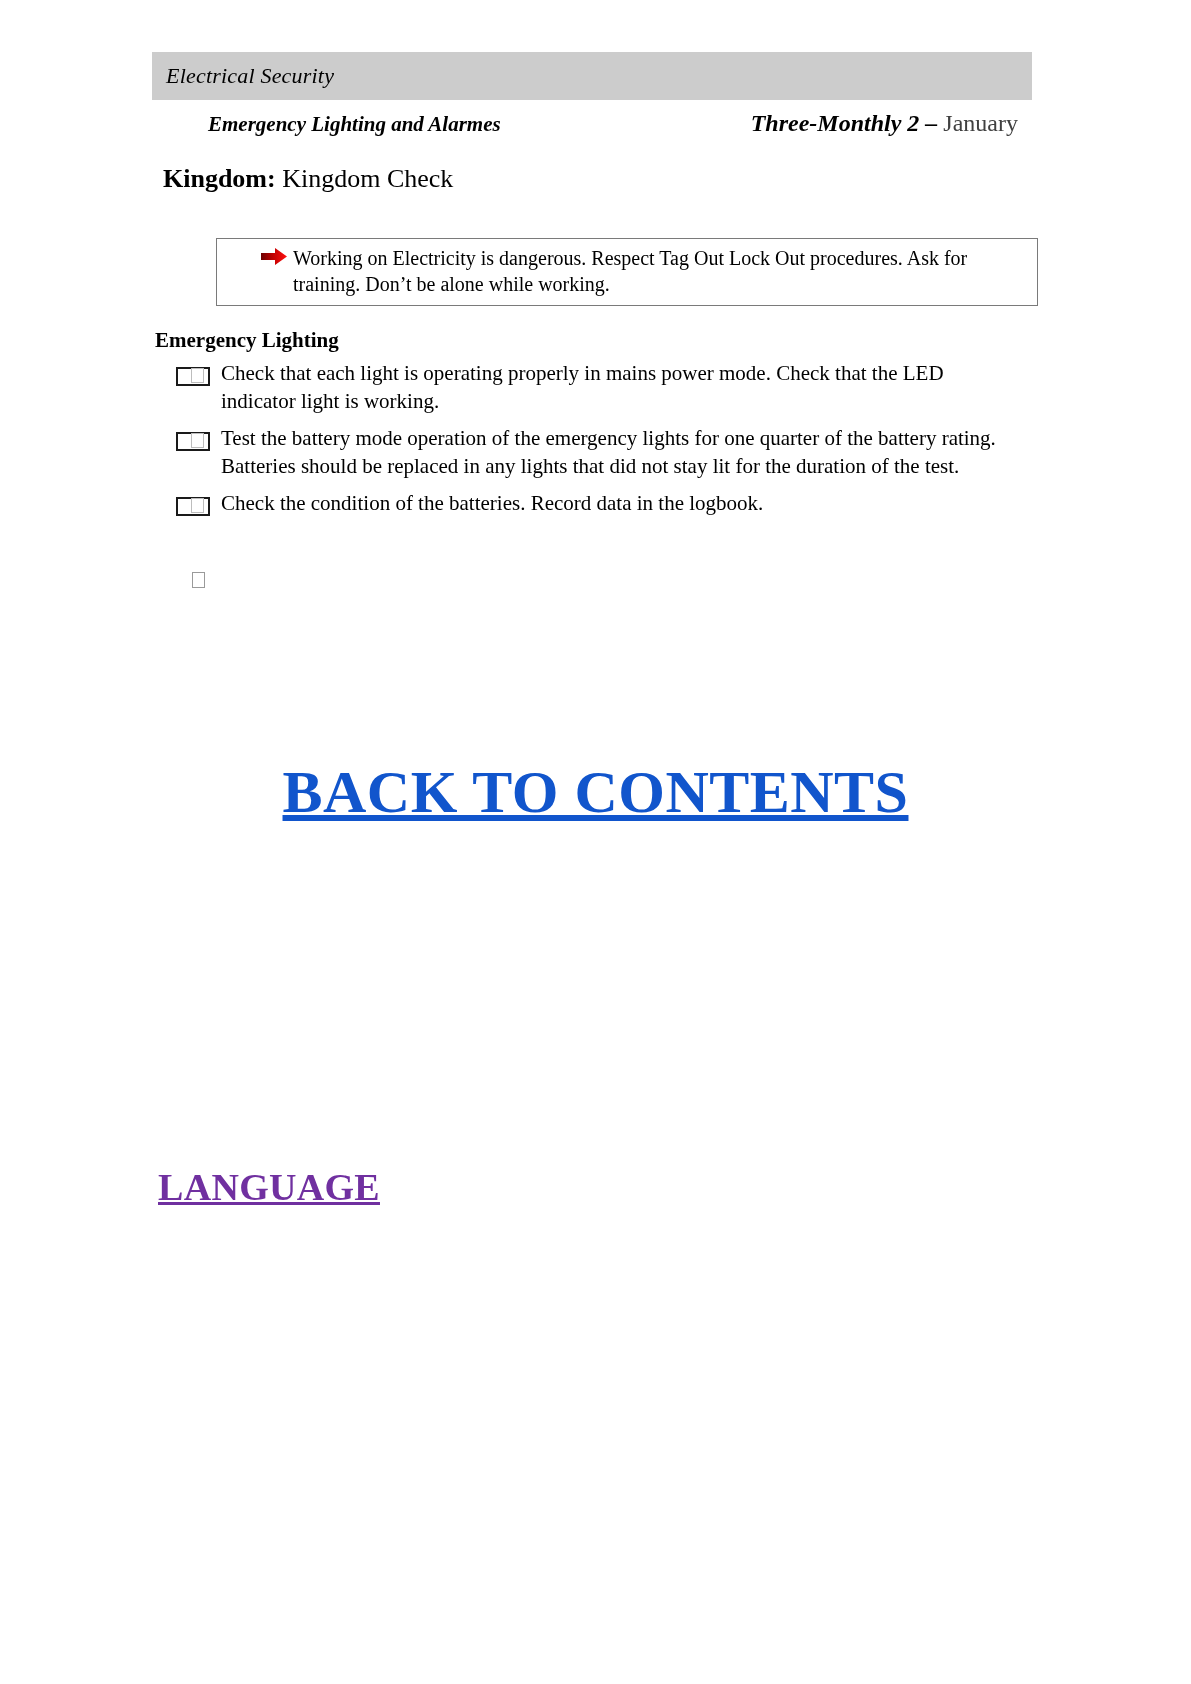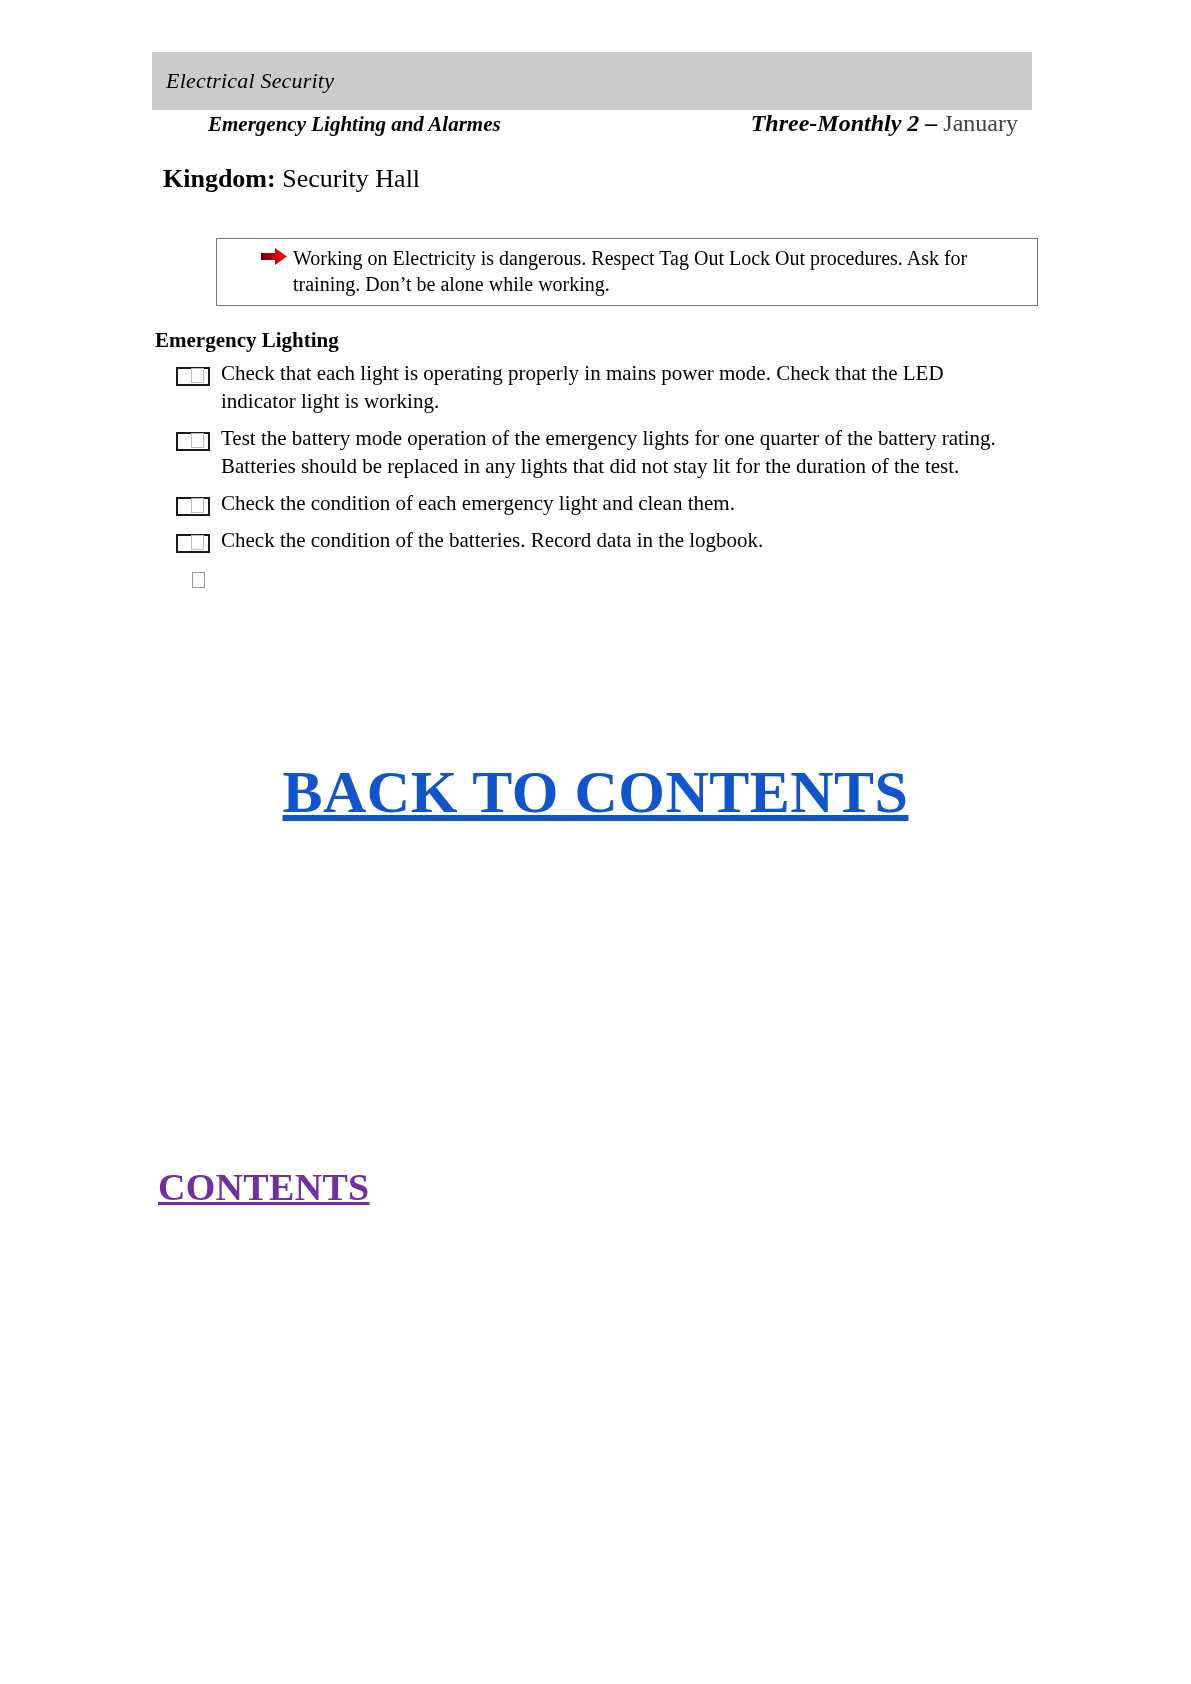--- a/index.html
+++ b/index.html
@@ -22,21 +22,21 @@
     width: 1191px;
     height: 1684px;
   }
 
   
   .header-bar {
     position: absolute;
     left: 152px;
     top: 52px;
     width: 880px;
-    height: 58px;
+    height: 48px;
     background: #cccccc;
     display: flex;
     align-items: center;
   }
   .header-bar-text {
     font-style: italic;
     font-size: 22px;
     color: #000;
     padding-left: 14px;
     letter-spacing: 0.2px;
@@ -226,21 +226,21 @@
 
   <div class="subheader">
     <span class="subheader-left">Emergency Lighting and Alarmes</span>
     <span class="subheader-right">
       <span>Three-Monthly 2 – </span><span class="month">January</span>
     </span>
   </div>
 
   <div class="location">
     <span class="lbl">Kingdom:</span>
-    <span class="val">Security Hall</span>
+    <span class="val">Kingdom Check</span>
   </div>
 
   <div class="warning-box">
     <div class="warning-inner">
       <svg class="warning-arrow" viewBox="0 0 26 17">
         <defs>
           <linearGradient id="arrGrad" x1="0" y1="0" x2="1" y2="0">
             <stop offset="0%" stop-color="#6b0000"></stop>
             <stop offset="45%" stop-color="#c00000"></stop>
             <stop offset="100%" stop-color="#ff1010"></stop>
@@ -265,41 +265,34 @@
     </div>
 
     <div class="check-item">
       <span class="check-box">
         <span class="outer"></span>
           <span class="inner"></span>
       </span>
       <span class="check-text">Test the battery mode operation of the emergency lights for one quarter of the battery rating.  Batteries should be replaced in any lights that did not stay lit for the duration of the test.</span>
     </div>
 
-    <div class="check-item">
-      <span class="check-box">
-        <span class="outer"></span>
-          <span class="inner"></span>
-      </span>
-      <span class="check-text">Check the condition of each emergency light and clean them.</span>
-    </div>
 
     <div class="check-item">
       <span class="check-box">
         <span class="outer"></span>
           <span class="inner"></span>
       </span>
       <span class="check-text">Check the condition of the batteries. Record data in the logbook.</span>
     </div>
 
   </div>
 
   <div class="lone-box"></div>
 
   <div class="back-to-contents">
     <a href="#">BACK TO CONTENTS</a>
   </div>
 
   <div class="language-link">
-    <a href="#">CONTENTS</a>
+    <a href="#">LANGUAGE</a>
   </div>
 
 </div>
 
 </body></html>

